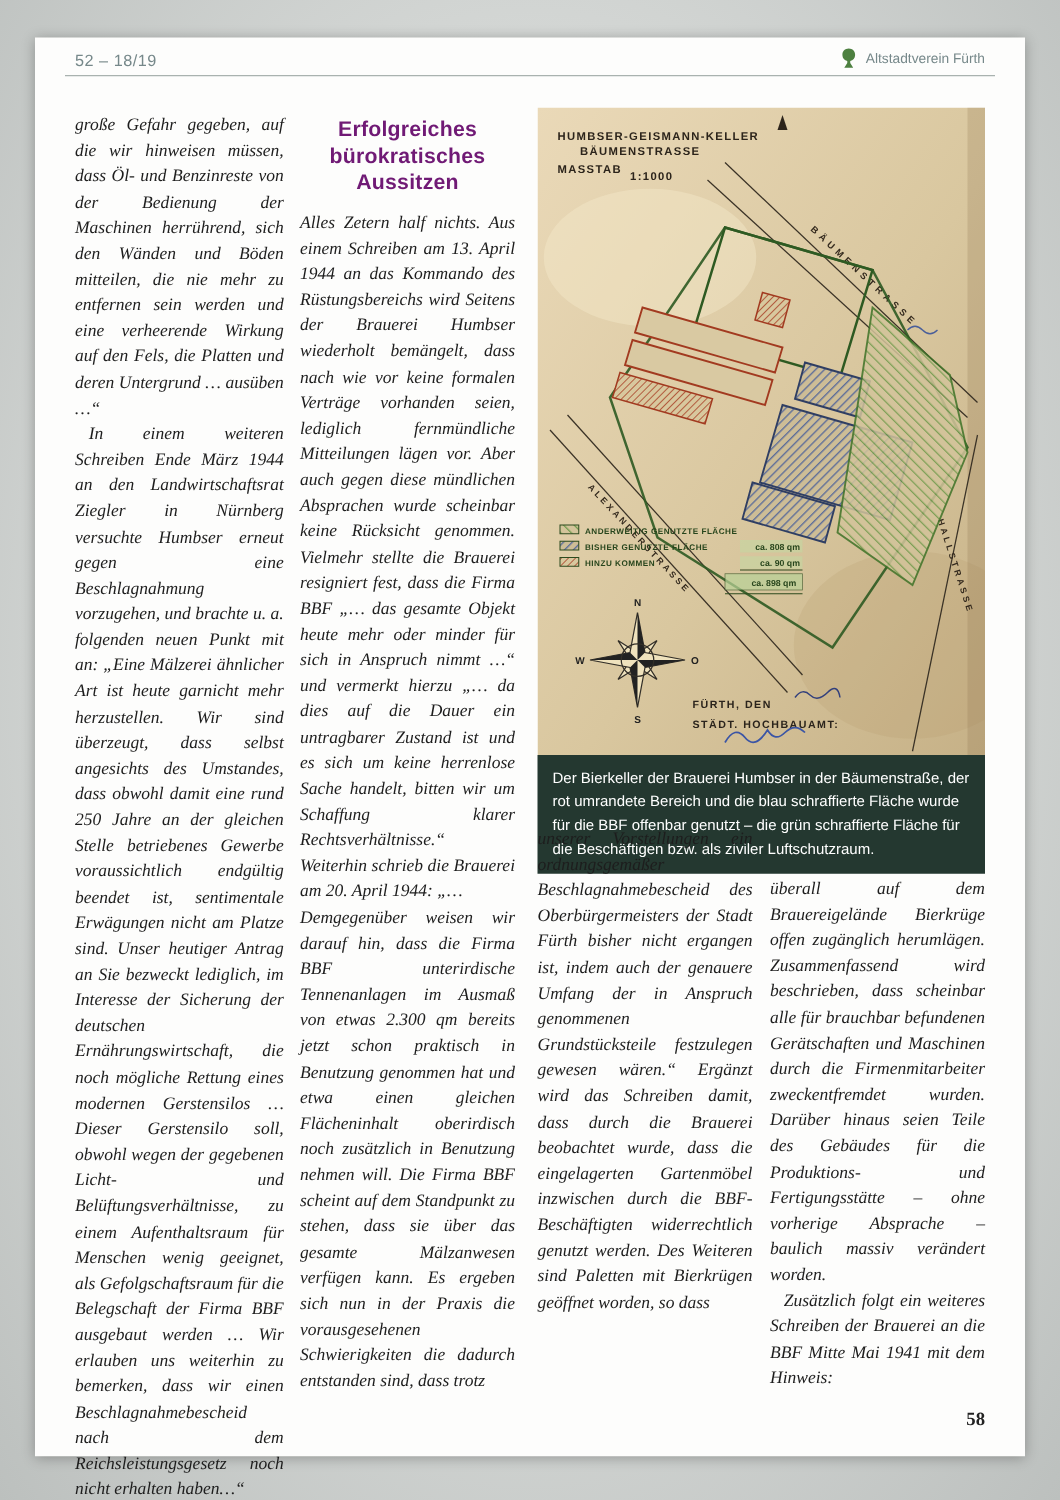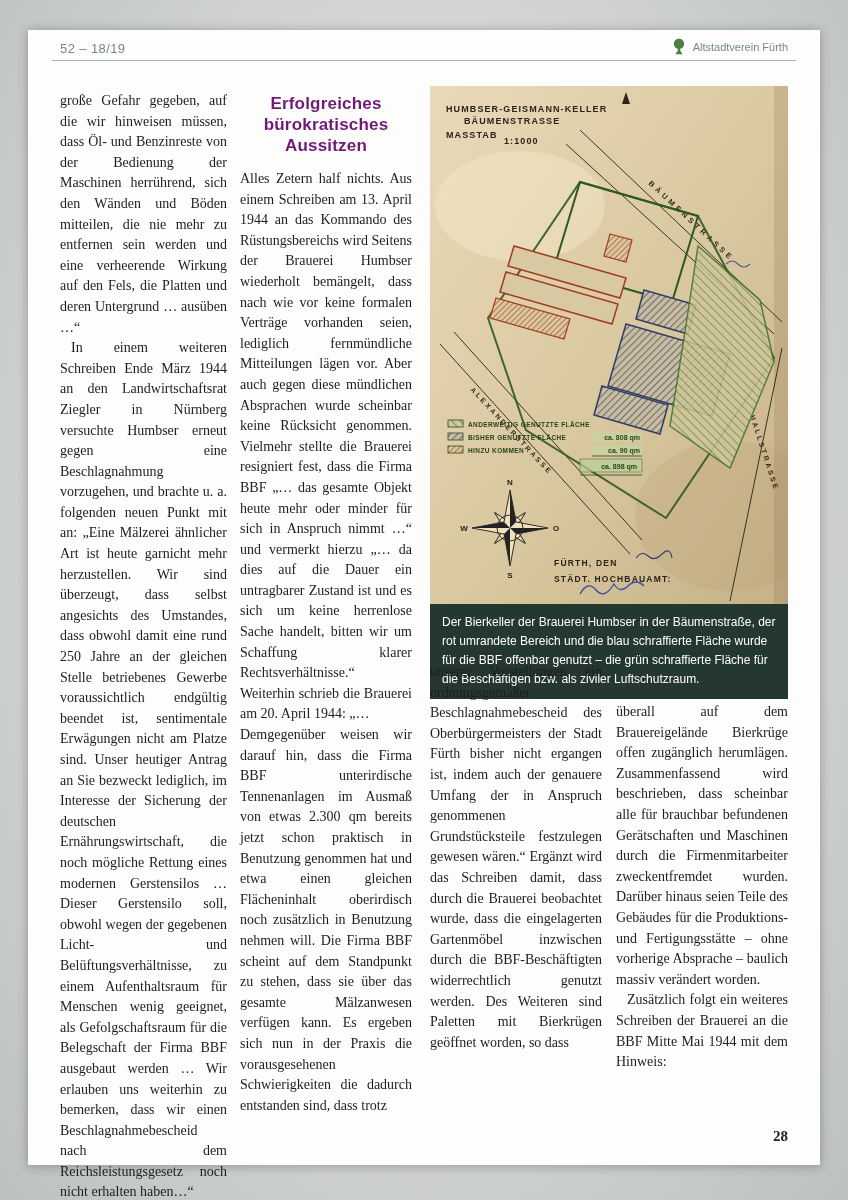--- a/index.html
+++ b/index.html
@@ -8,21 +8,21 @@
          font-family:"Liberation Serif",serif;}
   .sheet{position:absolute;left:28px;top:30px;width:792px;height:1135px;
          background:#fdfdfc;box-shadow:0 1px 10px rgba(0,0,0,.28);}
   .hdr-issue{position:absolute;left:32px;top:11px;
              font-family:"Liberation Sans",sans-serif;font-size:13px;color:#76888a;letter-spacing:.4px;}
   .hdr-brand{position:absolute;right:32px;top:8px;display:flex;align-items:center;gap:7px;
              font-family:"Liberation Sans",sans-serif;font-size:11px;color:#76888a;}
   .hdr-rule{position:absolute;left:24px;right:24px;top:30px;height:1px;background:#a9b2af;}
   .col{position:absolute;font-size:14px;line-height:20.6px;color:#1d1d1d;
        text-align:justify;hyphens:auto;-webkit-hyphens:auto;}
-  .col p{margin:0;}
+  .col p{margin:0;font-style:italic;}
   .col p.ind{text-indent:11px;}
   .col1{left:32px;top:61px;width:167px;}
   .col2{left:212px;top:61px;width:172px;}
   .col3{left:402px;top:632px;width:172px;}
   .col4{left:588px;top:672px;width:172px;}
   .heading{font-family:"Liberation Sans",sans-serif;font-weight:bold;font-size:17px;line-height:21px;
            color:#701a75;text-align:center;margin:2px 0 13px 0;letter-spacing:.2px;}
   .figure{position:absolute;left:402px;top:56px;width:319px;height:518px;margin:0;}
   .caption{position:absolute;left:402px;top:574px;width:358px;box-sizing:border-box;
            background:#243830;color:#fff;padding:9px 12px 10px;
@@ -169,18 +169,18 @@
     </figure>
 
     <div class="caption">Der Bierkeller der Brauerei Humbser in der Bäumenstraße, der rot umrandete Bereich und die blau schraffierte Fläche wurde für die BBF offenbar genutzt – die grün schraffierte Fläche für die Beschäftigen bzw. als ziviler Luftschutzraum.</div>
 
     <div class="col col3">
       <p>unserer Vorstellungen ein ordnungsgemäßer Beschlagnahmebescheid des Oberbürgermeisters der Stadt Fürth bisher nicht ergangen ist, indem auch der genauere Umfang der in Anspruch genommenen Grundstücksteile festzulegen gewesen wären.“ Ergänzt wird das Schreiben damit, dass durch die Brauerei beobachtet wurde, dass die eingelagerten Gartenmöbel inzwischen durch die BBF-Beschäftigten widerrechtlich genutzt werden. Des Weiteren sind Paletten mit Bierkrügen geöffnet worden, so dass</p>
     </div>
 
     <div class="col col4">
       <p>überall auf dem Brauereigelände Bierkrüge offen zugänglich herumlägen. Zusammenfassend wird beschrieben, dass scheinbar alle für brauchbar befundenen Gerätschaften und Maschinen durch die Firmenmitarbeiter zweckentfremdet wurden. Darüber hinaus seien Teile des Gebäudes für die Produktions- und Fertigungsstätte – ohne vorherige Absprache – baulich massiv verändert worden.</p>
-      <p class="ind">Zusätzlich folgt ein weiteres Schreiben der Brauerei an die BBF Mitte Mai 1944 mit dem Hinweis:</p>
+      <p class="ind">Zusätzlich folgt ein weiteres Schreiben der Brauerei an die BBF Mitte Mai 1941 mit dem Hinweis:</p>
     </div>
 
-    <div class="pageno">28</div>
+    <div class="pageno">58</div>
   </div>
 </div>
 
 </body></html>

